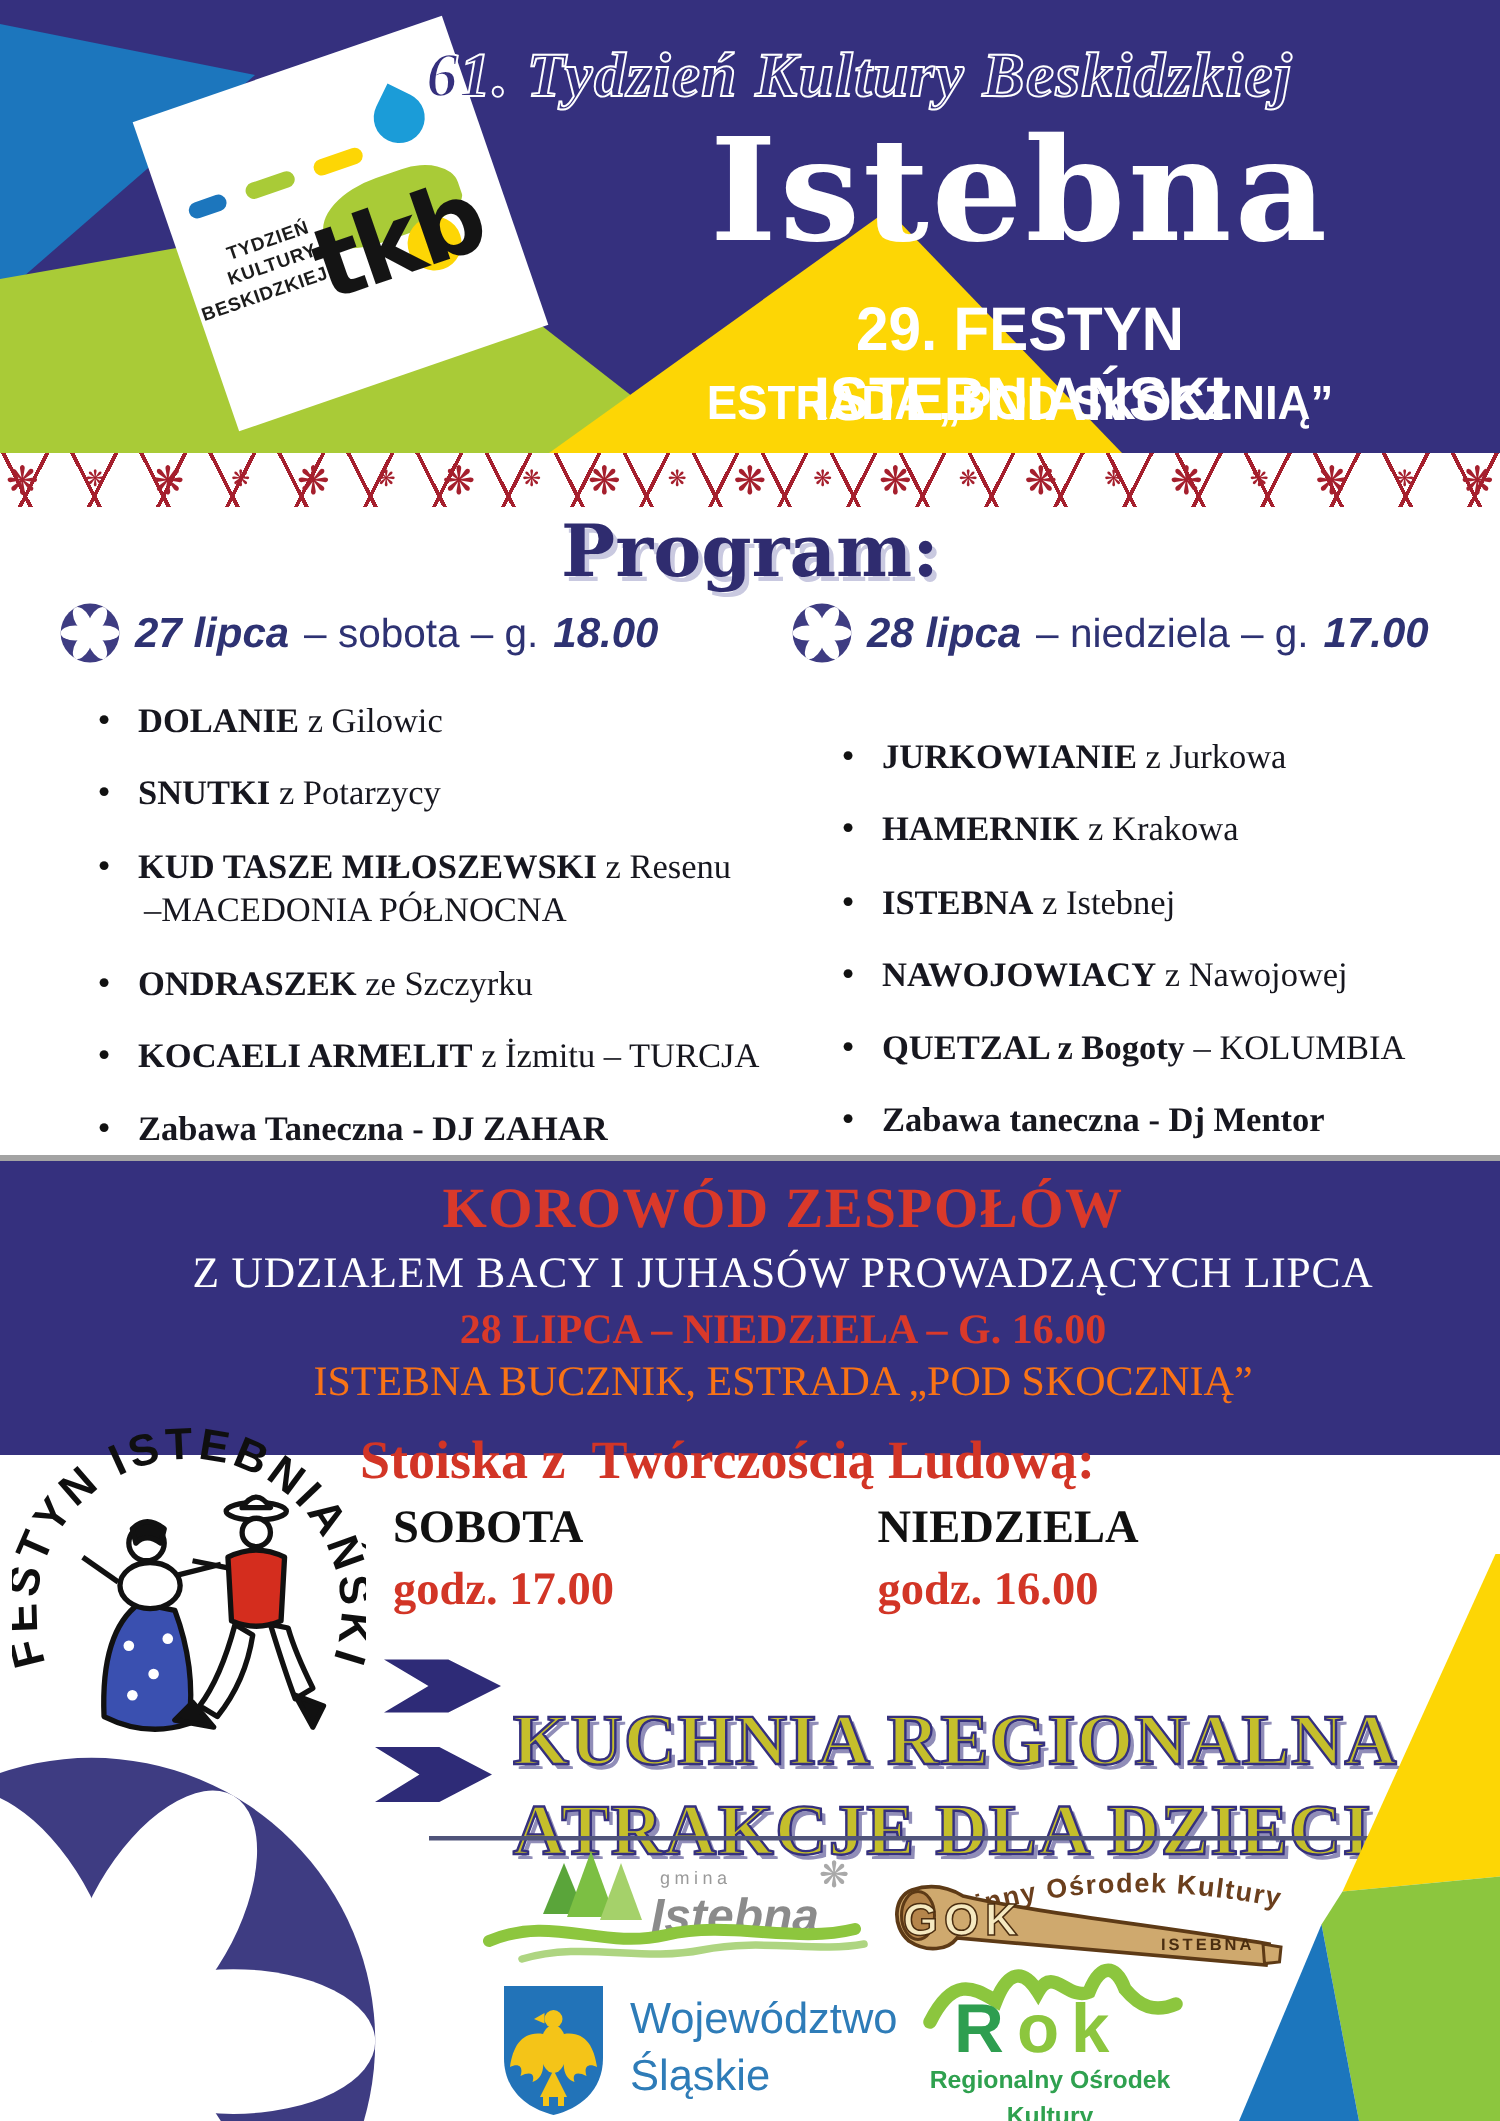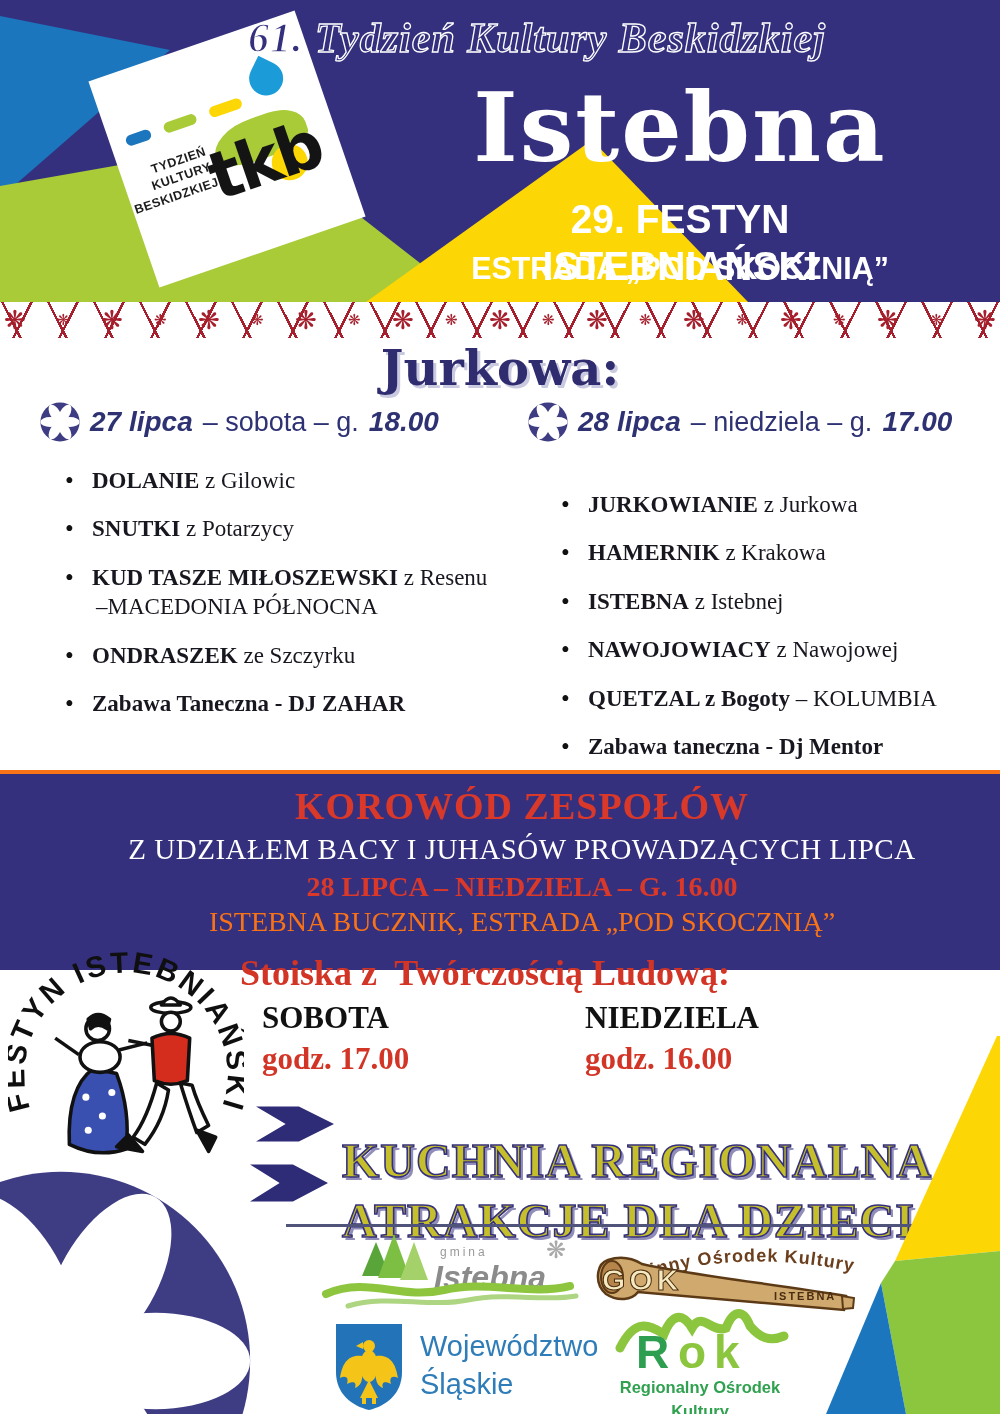--- a/index.html
+++ b/index.html
@@ -23,21 +23,21 @@
   .tkb-blob{position:absolute;left:96px;top:88px;width:96px;height:42px;background:#a9cb37;
             border-radius:58% 42% 55% 45% / 75% 60% 40% 48%;}
   .tkb-drop{position:absolute;left:152px;top:38px;width:34px;height:34px;background:#1b9cd8;
             border-radius:0 50% 50% 50%;transform:rotate(45deg);}
   .tkb-circle{position:absolute;left:146px;top:124px;width:36px;height:36px;background:#fdd605;border-radius:50%;}
   .tkb-abbr{position:absolute;left:84px;top:94px;font:700 66px "DejaVu Sans",sans-serif;
             letter-spacing:-3px;color:#141414;}
   .tkb-lines{position:absolute;left:2px;top:96px;width:86px;text-align:right;
              font:700 12.5px "Liberation Sans",sans-serif;color:#1c1c1c;line-height:1.3;letter-spacing:.5px;}
 
-  .script-title{position:absolute;left:248px;top:14px;width:614px;text-align:left;
+  .script-title{position:absolute;left:248px;top:27px;width:614px;text-align:right;
                 font:italic 700 42px "Liberation Serif",serif;color:#35307e;
                 -webkit-text-stroke:1.3px #ffffff;letter-spacing:1px;}
   .big-title{position:absolute;left:420px;top:80px;width:520px;text-align:center;
              font:700 95px "DejaVu Serif",serif;color:#fff;line-height:1;letter-spacing:2px;}
   .sub-title{position:absolute;left:415px;top:196px;width:530px;text-align:center;
              font:700 41px "Liberation Sans",sans-serif;color:#fff;transform:scaleX(.95);}
   .venue-title{position:absolute;left:415px;top:250px;width:530px;text-align:center;
              font:700 32px "Liberation Sans",sans-serif;color:#fff;transform:scaleX(.95);}
 
   
@@ -63,21 +63,21 @@
   ul.prog.right{left:558px;top:492px;width:430px;}
   ul.prog li{position:relative;padding-left:30px;margin-bottom:22px;
     font:400 23px "Liberation Serif",serif;color:#17171f;line-height:1.15;}
   ul.prog li::before{content:"•";position:absolute;left:3px;top:-1px;font-size:25px;color:#111;}
   ul.prog b{font-weight:700;}
   .l2{display:block;padding-left:4px;margin-top:3px;}
   .l2:empty{display:none;}
 
   
   .korowod{position:absolute;left:0;top:770px;width:1000px;height:200px;background:#35307e;
-           border-top:4px solid #f97316;box-sizing:border-box;text-align:center;padding-left:44px;}
+           border-top:4px solid #a3a3a3;box-sizing:border-box;text-align:center;padding-left:44px;}
   .k-title{margin-top:10px;font:700 38px "Liberation Serif",serif;color:#da392a;letter-spacing:1px;}
   .k-line2{margin-top:5px;font:400 29px "Liberation Serif",serif;color:#fff;letter-spacing:.5px;}
   .k-line3{margin-top:5px;font:700 28px "Liberation Serif",serif;color:#da392a;}
   .k-line4{margin-top:3px;font:400 28px "Liberation Serif",serif;color:#f97316;}
 
   
   .stoiska-title{position:absolute;left:240px;top:952px;font:700 36px "Liberation Serif",serif;
                  color:#d23526;white-space:pre;}
   .stoiska-col{position:absolute;font:700 31px "Liberation Serif",serif;color:#111;}
   .sc-0{left:262px;top:1000px;}
@@ -171,21 +171,21 @@
         <span class="flake">❋</span>
         <span class="flake sm">❋</span>
         <span class="flake">❋</span>
         <span class="flake sm">❋</span>
         <span class="flake">❋</span>
         <span class="flake sm">❋</span>
         <span class="flake">❋</span>
       </span>
   </div>
 
-  <div class="program-heading">Jurkowa:</div>
+  <div class="program-heading">Program:</div>
 
   <div class="day-header dh-0">
     <svg width="40" height="40" viewBox="-100 -100 200 200">
       <use href="#rosette-g"></use>
       </svg>
     <b>27 lipca</b>
     <span>– sobota – g.</span>
     <b>18.00</b>
   </div>
   <div class="day-header dh-1">
@@ -195,20 +195,21 @@
     <b>28 lipca</b>
     <span>– niedziela – g.</span>
     <b>17.00</b>
   </div>
 
   <ul class="prog left">
     <li><b>DOLANIE</b><span> z Gilowic</span></li>
     <li><b>SNUTKI</b><span> z Potarzycy</span></li>
     <li><b>KUD TASZE MIŁOSZEWSKI</b><span> z Resenu</span><span class="l2">–MACEDONIA PÓŁNOCNA</span></li>
     <li><b>ONDRASZEK</b><span> ze Szczyrku</span></li>
+    <li><b>KOCAELI ARMELIT</b><span> z İzmitu – TURCJA</span></li>
     <li><b>Zabawa Taneczna - DJ ZAHAR</b><span></span></li>
   </ul>
 
   <ul class="prog right">
     <li><b>JURKOWIANIE</b><span> z Jurkowa</span></li>
     <li><b>HAMERNIK</b><span> z Krakowa</span></li>
     <li><b>ISTEBNA</b><span> z Istebnej</span></li>
     <li><b>NAWOJOWIACY</b><span> z Nawojowej</span></li>
     <li><b>QUETZAL z Bogoty</b><span> – KOLUMBIA</span></li>
     <li><b>Zabawa taneczna - Dj Mentor</b><span></span></li>

